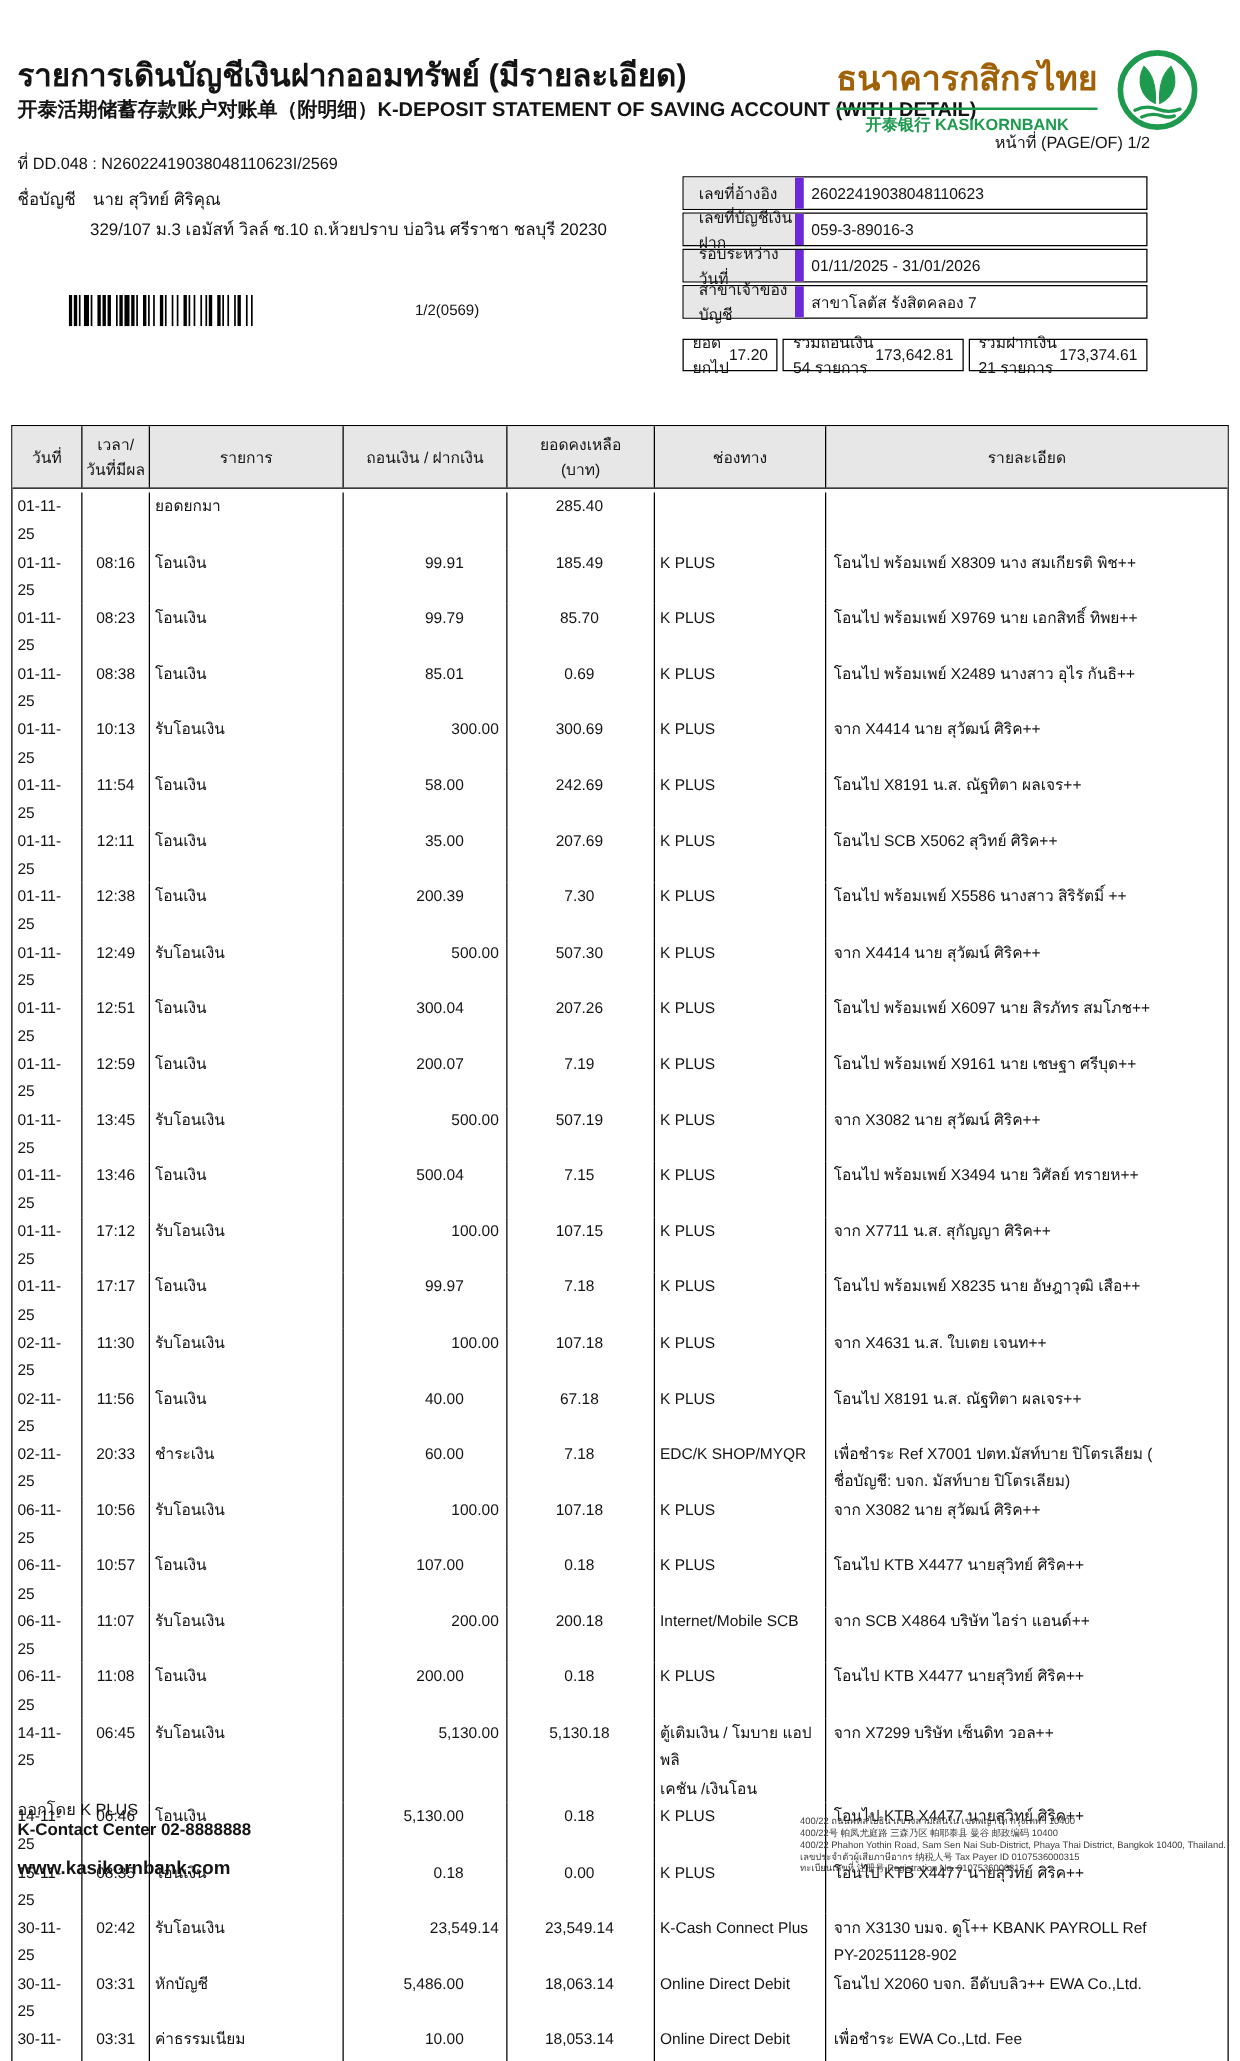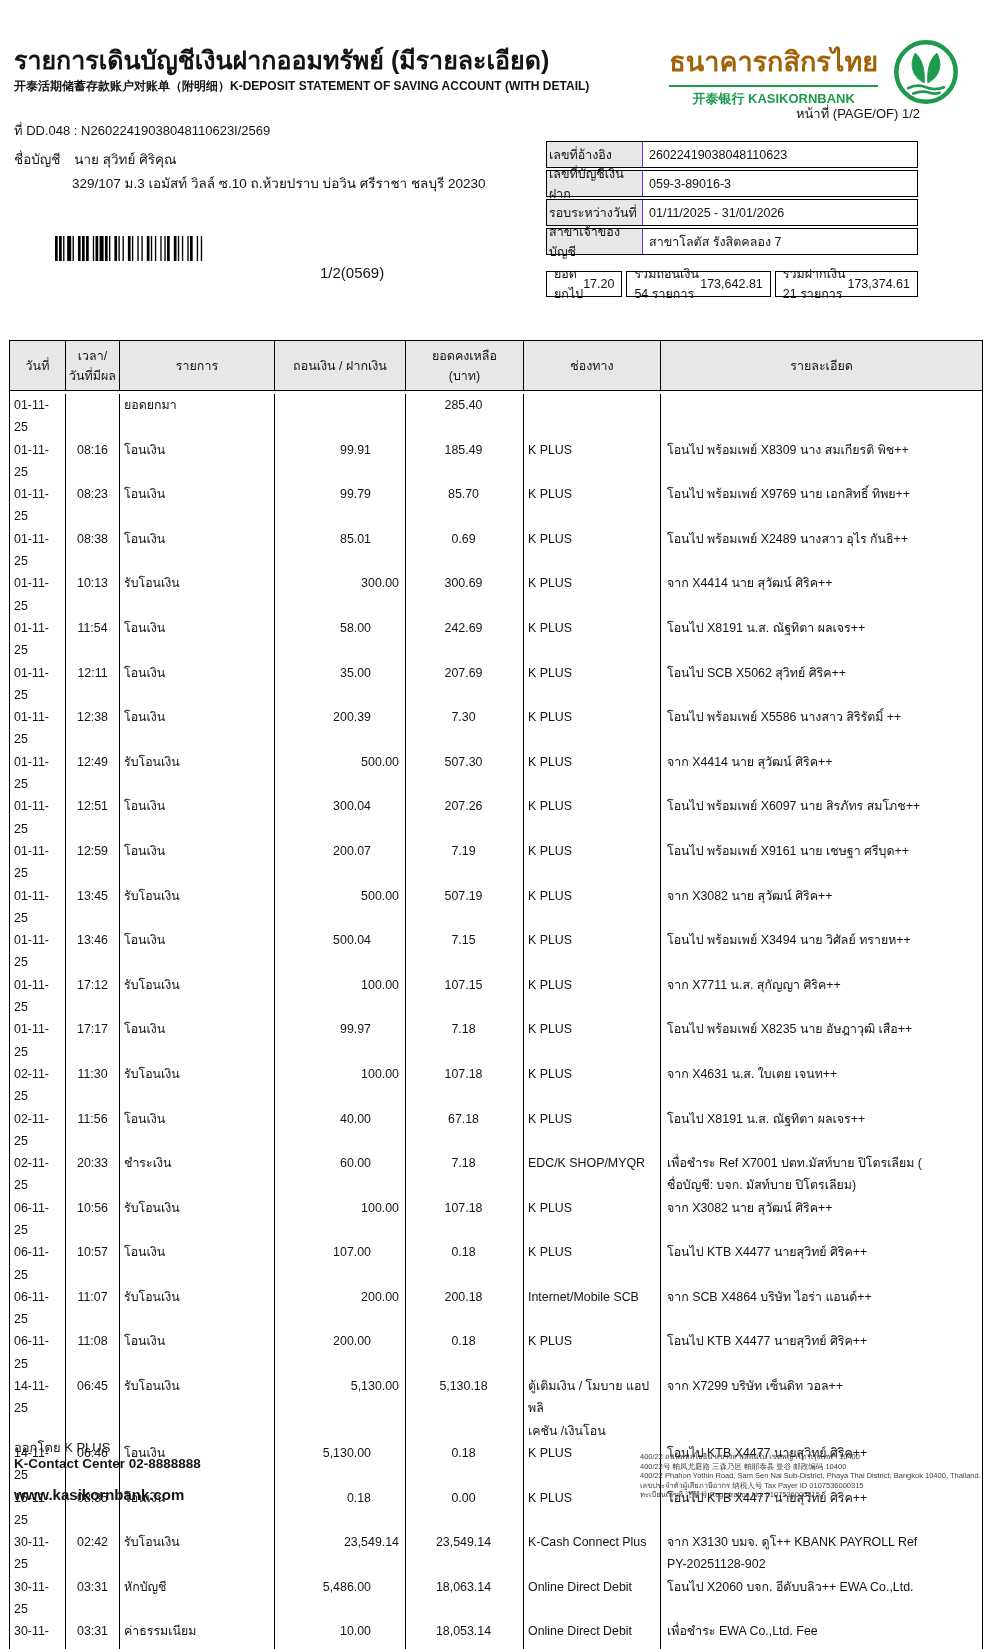--- a/index.html
+++ b/index.html
@@ -2,41 +2,41 @@
 <html><head>
 <meta charset="utf-8">
 <style>
   html,body{margin:0;padding:0;background:#f5f5f5;}
   body{font-family:"Liberation Sans","DejaVu Sans",sans-serif;color:#141414;}
   .page{position:relative;width:992px;height:1649px;background:#ffffff;margin:0 auto;overflow:hidden;}
   .abs{position:absolute;}
 
   
   .title{left:14px;top:40px;font-size:25px;font-weight:bold;letter-spacing:0;}
-  .subtitle{left:14px;top:78px;font-size:12px;font-weight:bold;}
+  .subtitle{left:14px;top:78px;font-size:16px;font-weight:bold;}
   .doc-no{left:14px;top:120px;font-size:13px;}
   .brand{right:30px;top:36px;display:flex;align-items:center;gap:12px;}
   .brand-text{text-align:center;}
   .brand-th{font-size:27px;font-weight:bold;border-bottom:2px solid; padding-bottom:2px;}
   .brand-sub{font-size:13px;font-weight:bold;margin-top:3px;}
   .page-label{right:72px;top:103px;font-size:13px;}
 
   
   .acc-line{left:14px;top:148px;font-size:13.5px;}
   .acc-name{margin-left:10px;}
   .acc-addr{left:72px;top:172px;font-size:13.5px;}
 
   
   .barcode{left:55px;top:236px;}
-  .barcode-caption{left:320px;top:241px;font-size:15px;margin-top:23px;}
+  .barcode-caption{left:332px;top:241px;font-size:12px;}
 
   
   .infobox{left:546px;top:141px;width:372px;display:flex;flex-direction:column;}
   .info-row{display:flex;border:1px solid #000;height:27px;box-sizing:border-box;margin-bottom:2px;background:#fff;}
-  .info-label{width:96px;background:#e7e7e7;border-right:1px solid #6d28d9;display:flex;align-items:center;padding-left:2px;font-size:12.5px;box-sizing:border-box;}
+  .info-label{width:96px;background:#e7e7e7;border-right:7px solid #6d28d9;display:flex;align-items:center;padding-left:12px;font-size:12.5px;box-sizing:border-box;}
   .info-value{flex:1;display:flex;align-items:center;padding-left:6px;font-size:12.5px;}
   .sumgroup{margin-top:14px;display:flex;flex-direction:row;gap:4px;}
   .sum-row{display:flex;justify-content:space-between;align-items:center;border:1px solid #000;height:26px;box-sizing:border-box;padding:0 7px;font-size:12.5px;background:#fff;}
 
   
   .table{position:absolute;left:9px;top:340px;width:974px;border:1px solid #000;box-sizing:border-box;background:#fff;}
   .thead{display:grid;grid-template-columns:56px 54px 155px 131px 118px 137px 1fr;background:#e7e7e7;border-bottom:1px solid #000;}
   .hc{border-right:1px solid #000;min-height:49px;display:flex;align-items:center;justify-content:center;text-align:center;font-size:12.5px;white-space:pre-line;box-sizing:border-box;padding:2px;}
   .hc:last-child{border-right:none;}
   .tbody{padding-top:3px;padding-bottom:5px;}

